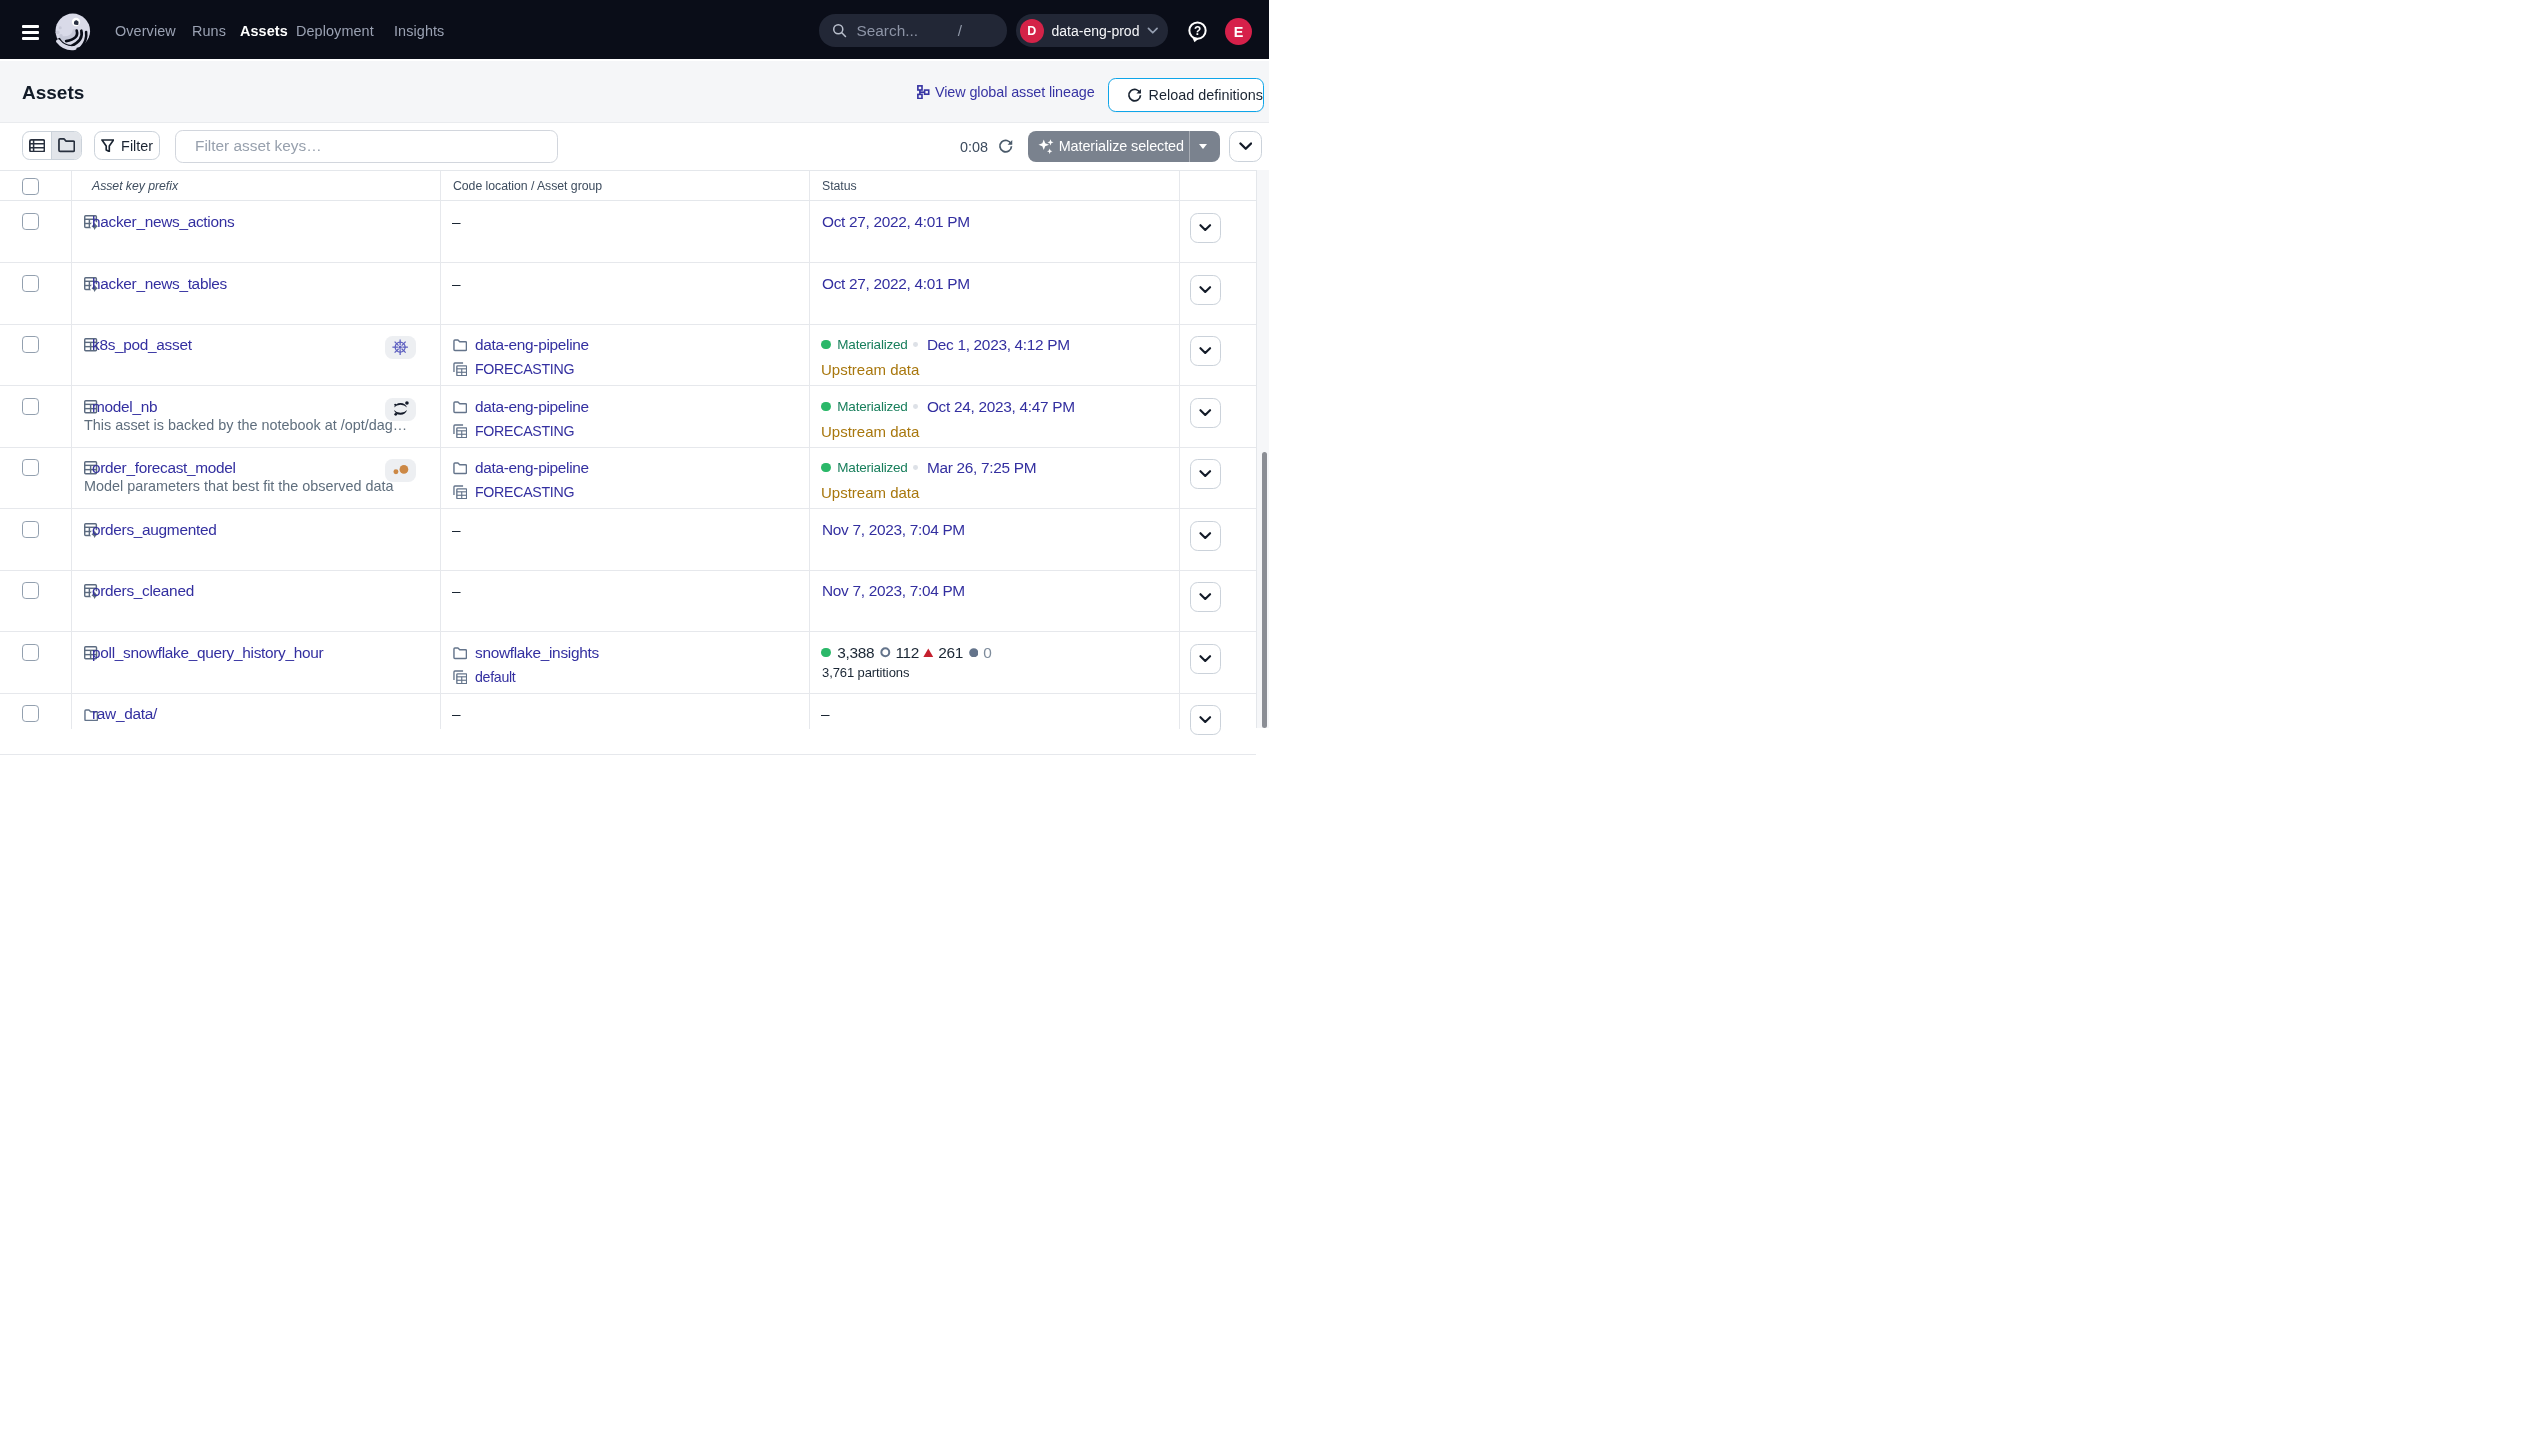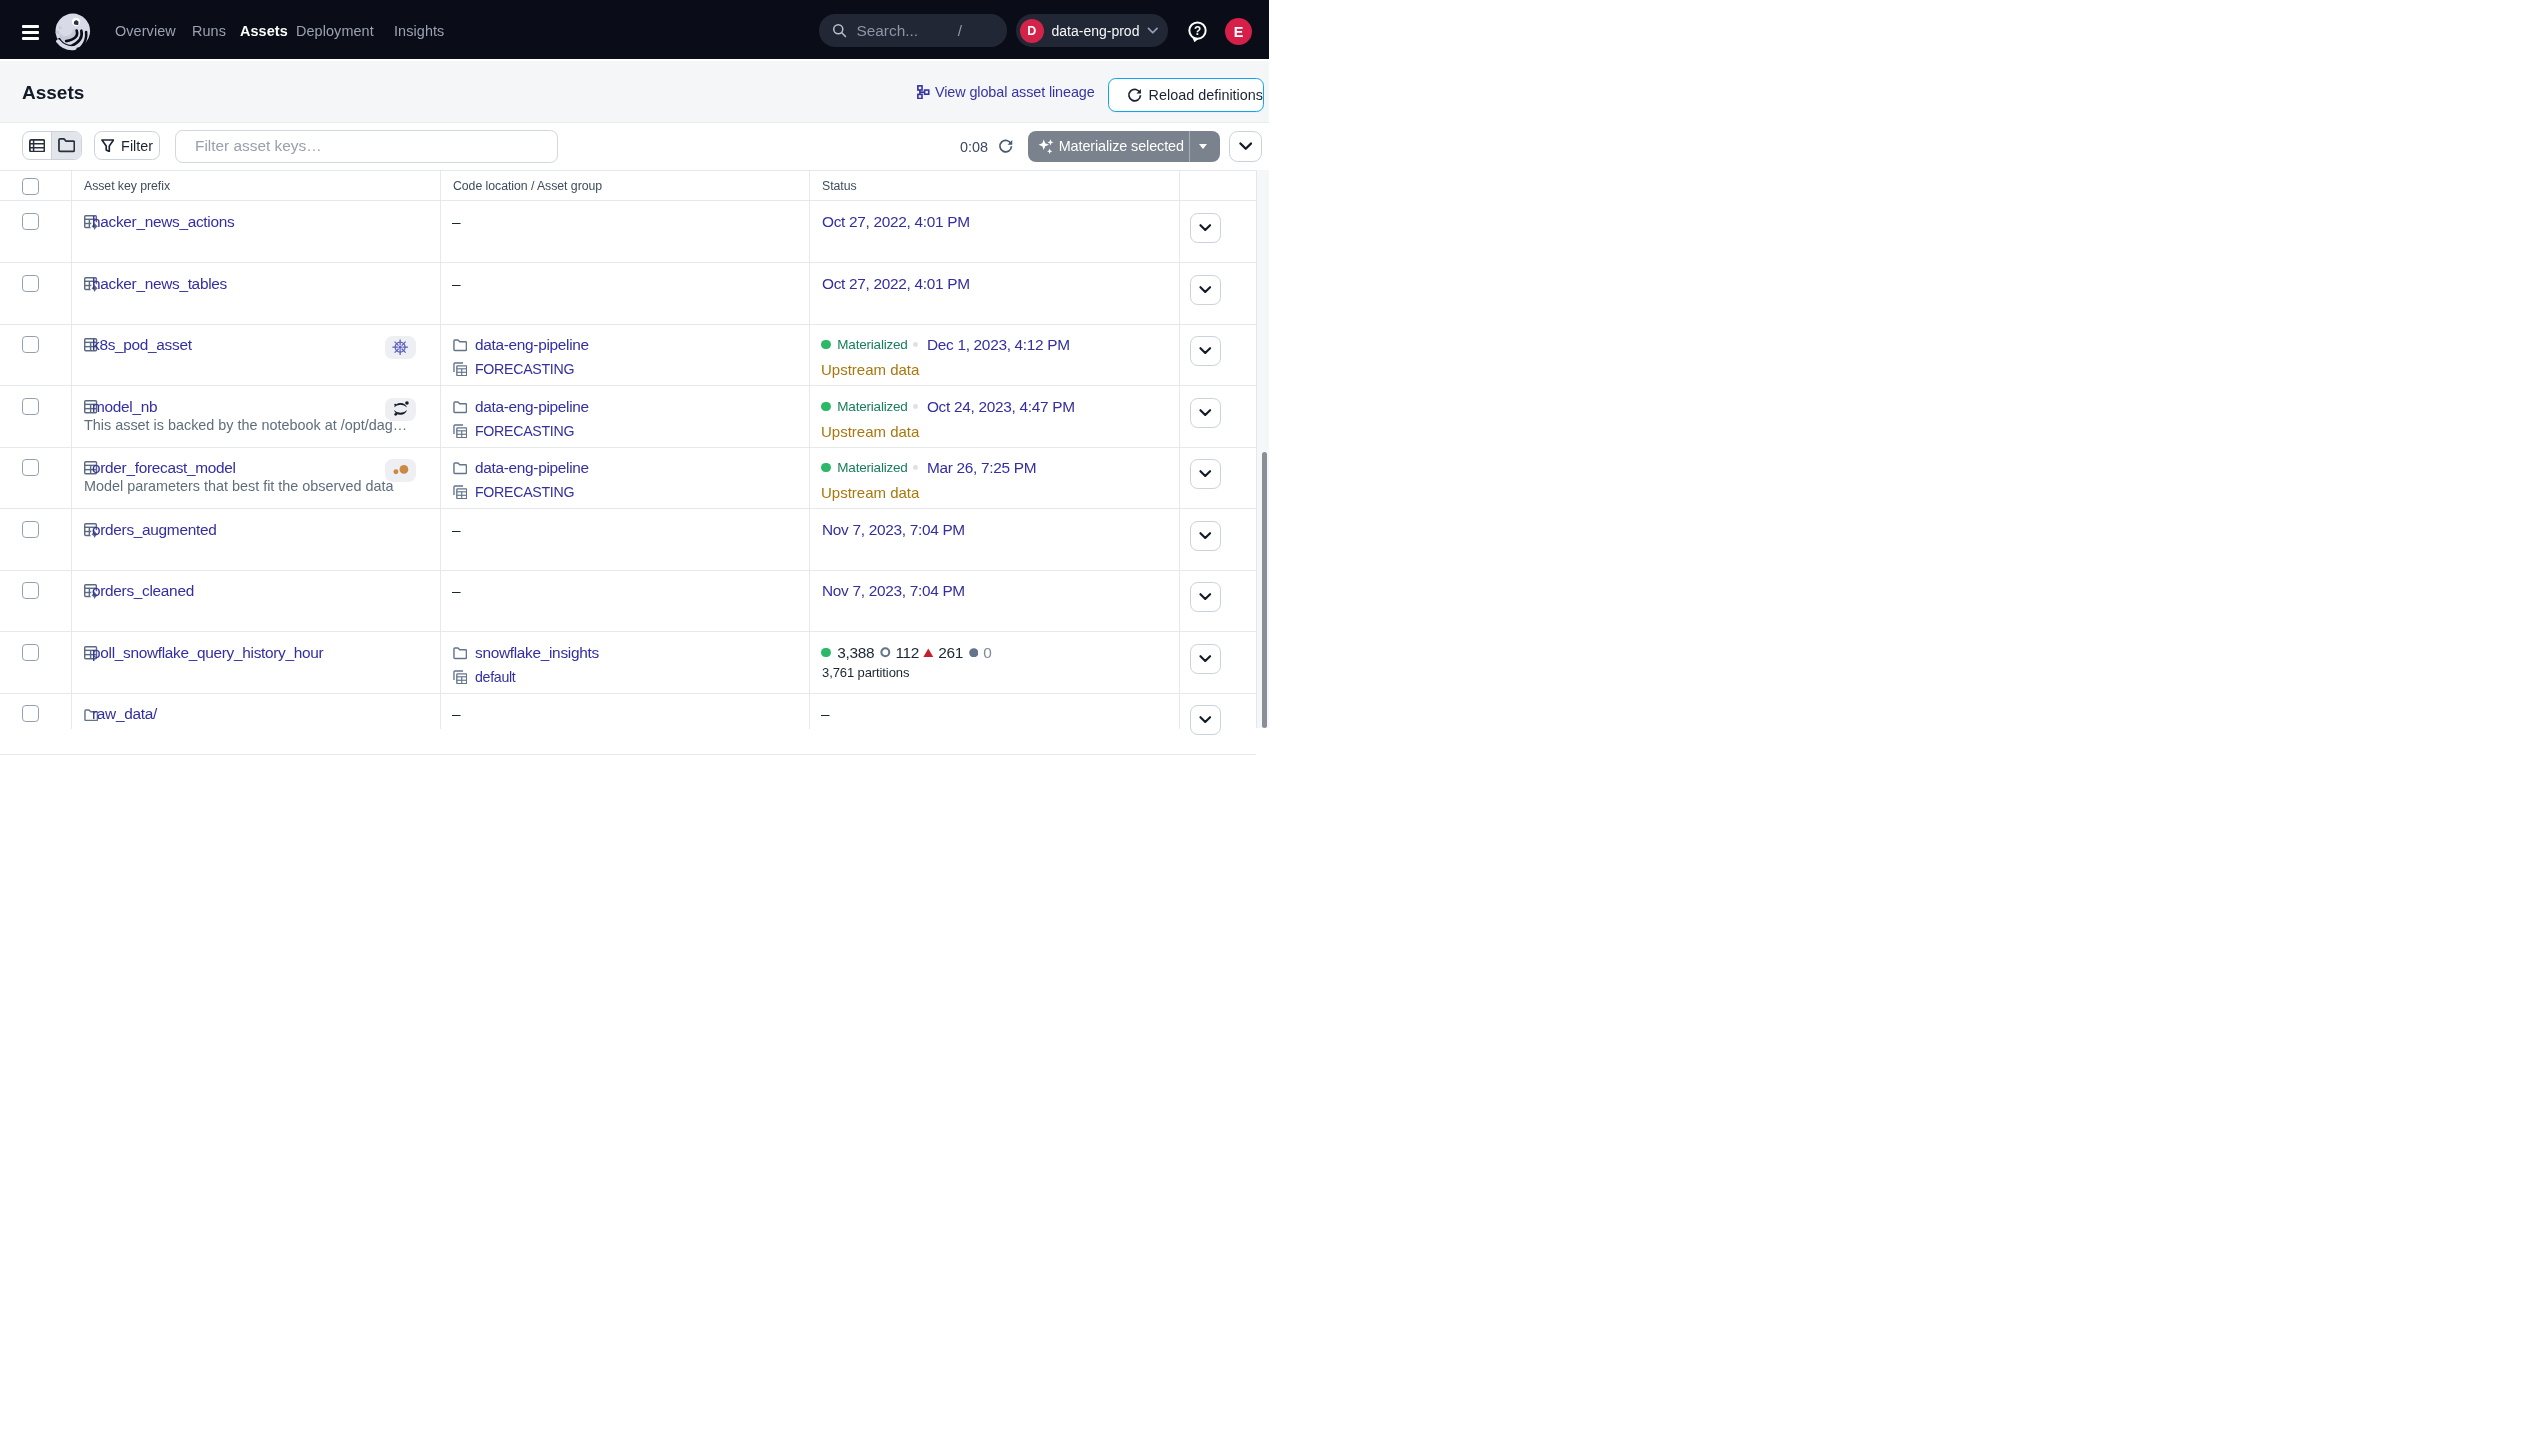--- a/index.html
+++ b/index.html
@@ -185,21 +185,21 @@
   </div>
 </div>
 
 <div id="tbl">
   <div class="vline" style="left:71px;"></div>
   <div class="vline" style="left:440px;"></div>
   <div class="vline" style="left:809px;"></div>
   <div class="vline" style="left:1179px;"></div>
   <div id="hdr">
     <div class="cb hcb"></div>
-    <div class="hlabel" style="left:84px;">Asset key prefix</div>
+    <div class="hlabel" style="left:92px;font-style:italic;">Asset key prefix</div>
     <div class="hlabel" style="left:453px;">Code location / Asset group</div>
     <div class="hlabel" style="left:822px;">Status</div>
   </div>
   <div id="rows">
       <div class="row" style="top:30px;">
         <div class="cb rcb"></div>
         <div class="aicon"><svg width="15.4" height="15.4" viewBox="0 0 16 16">
  <g stroke="#5C6B80" stroke-width="1.5" fill="none">
   <rect x="0.75" y="0.75" width="12.1" height="12.3" rx="1"></rect>
   <line x1="0.75" y1="4.45" x2="12.85" y2="4.45"></line>

